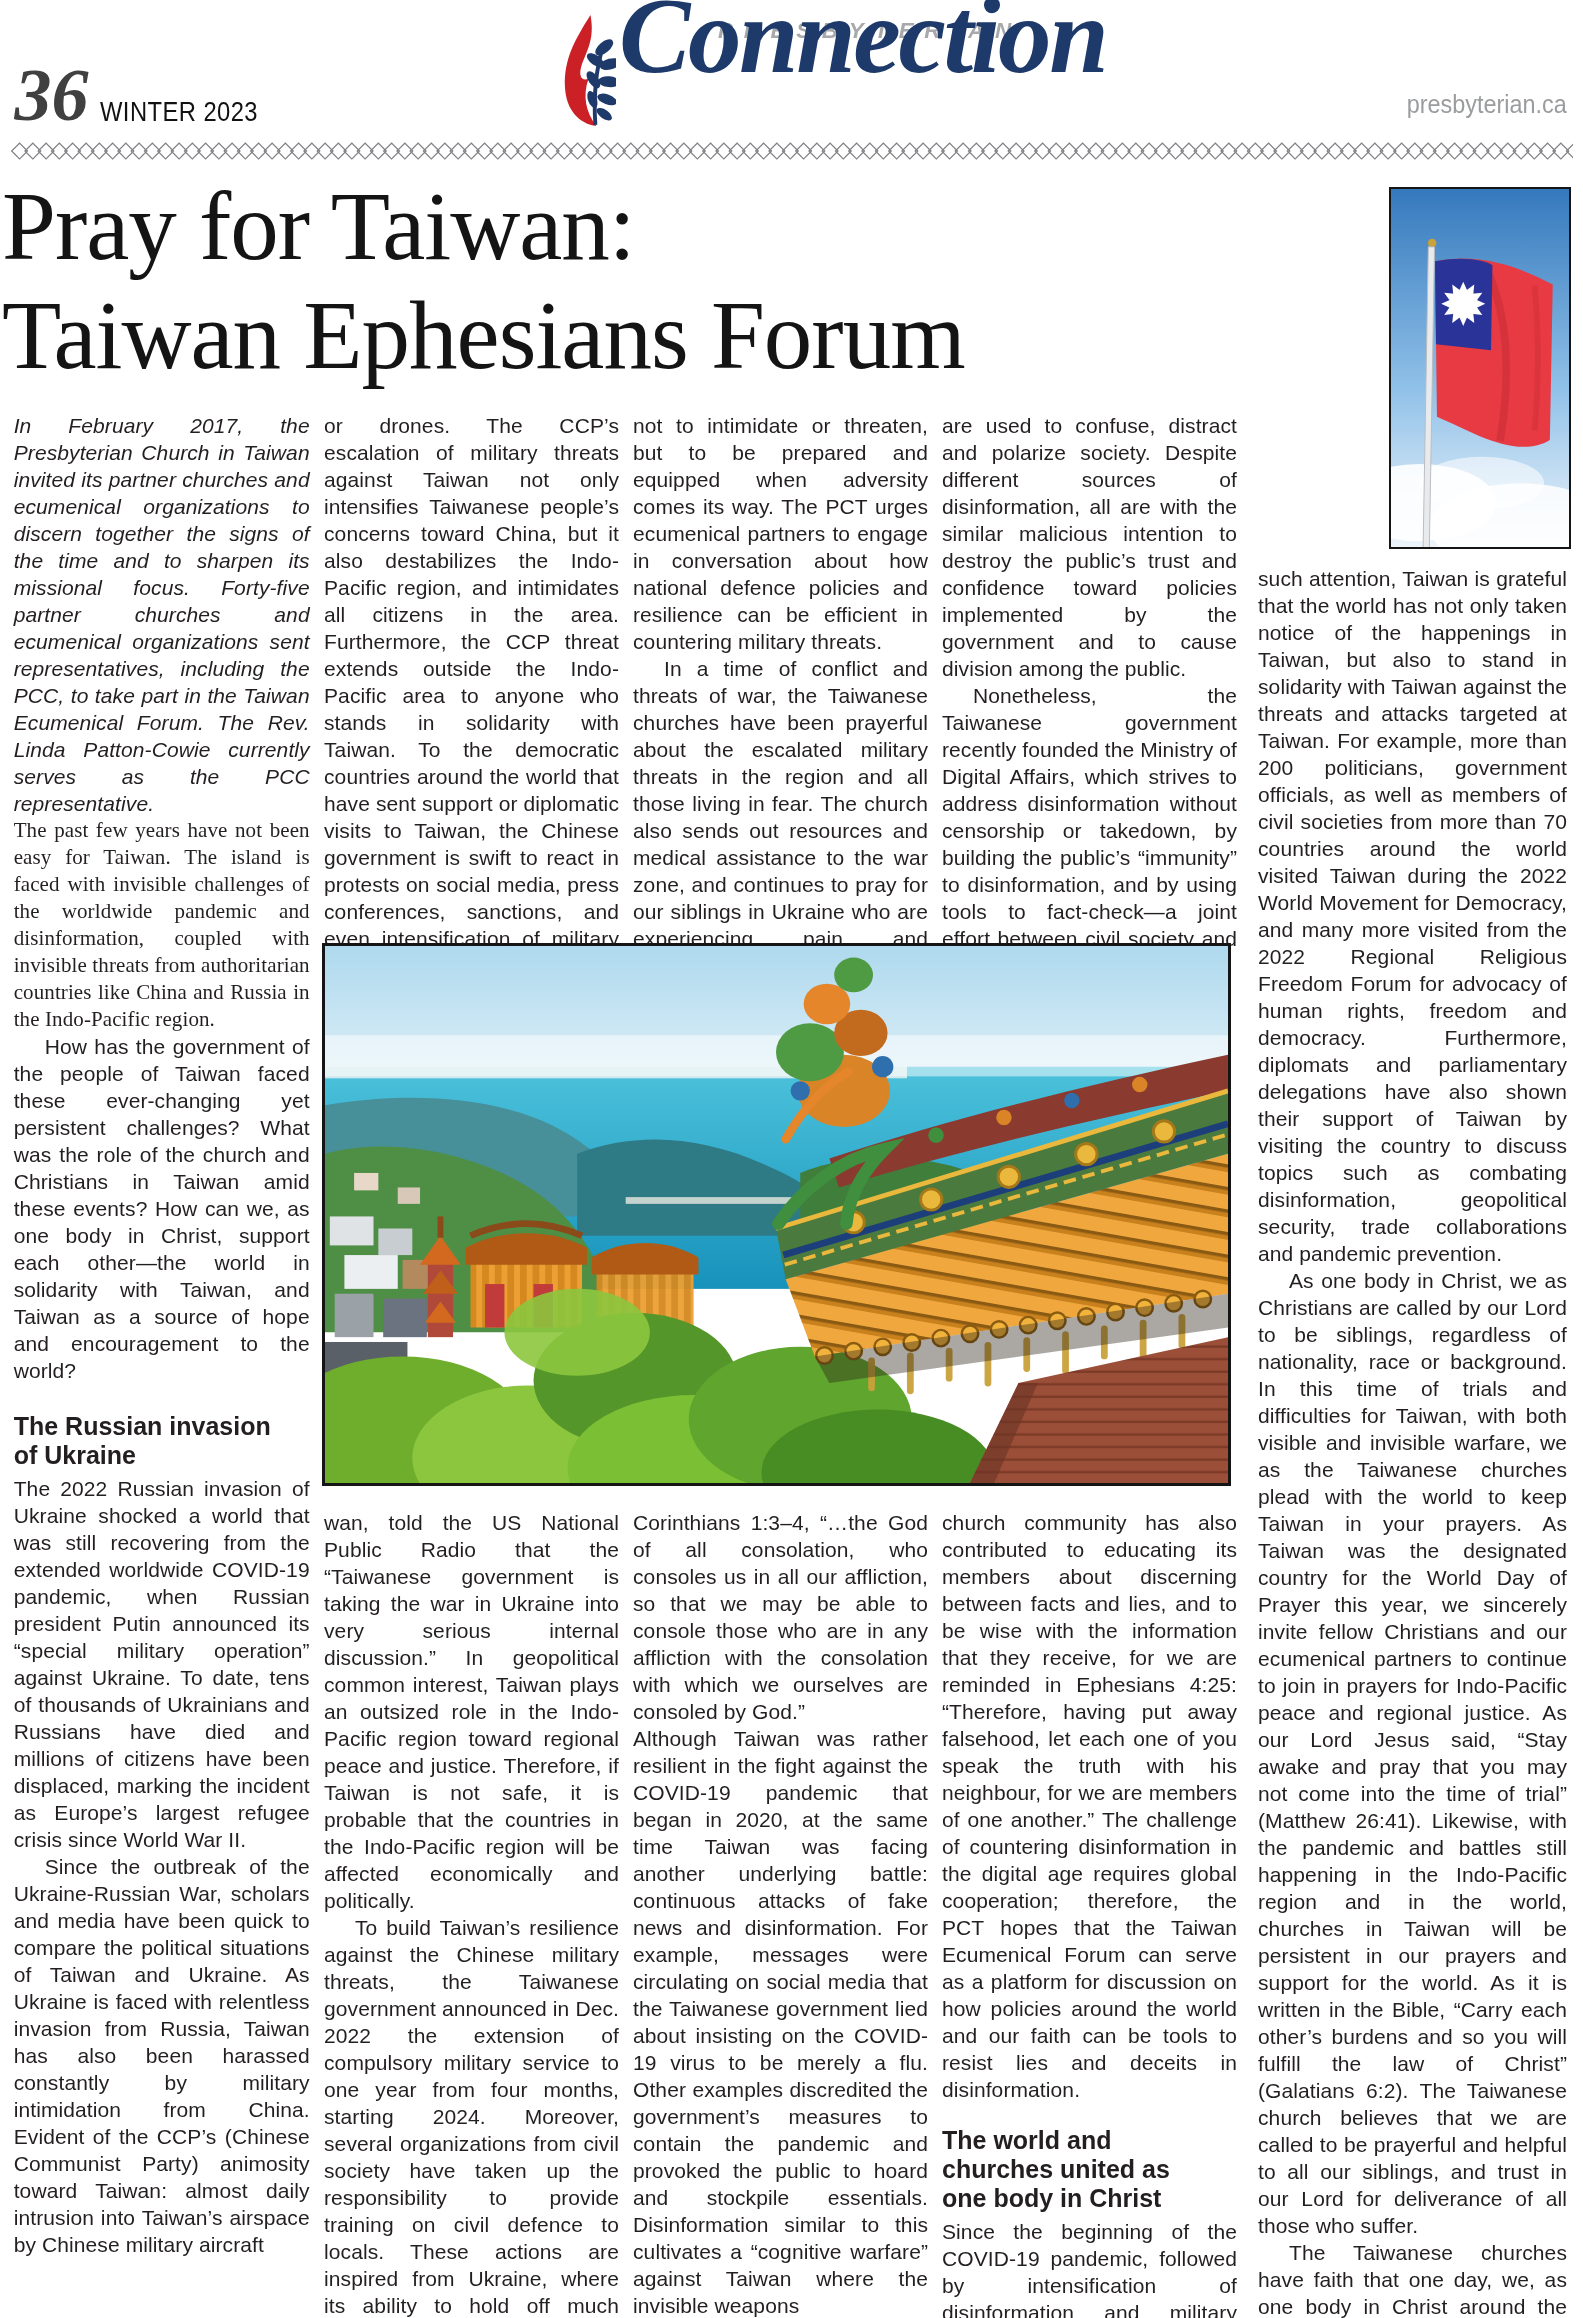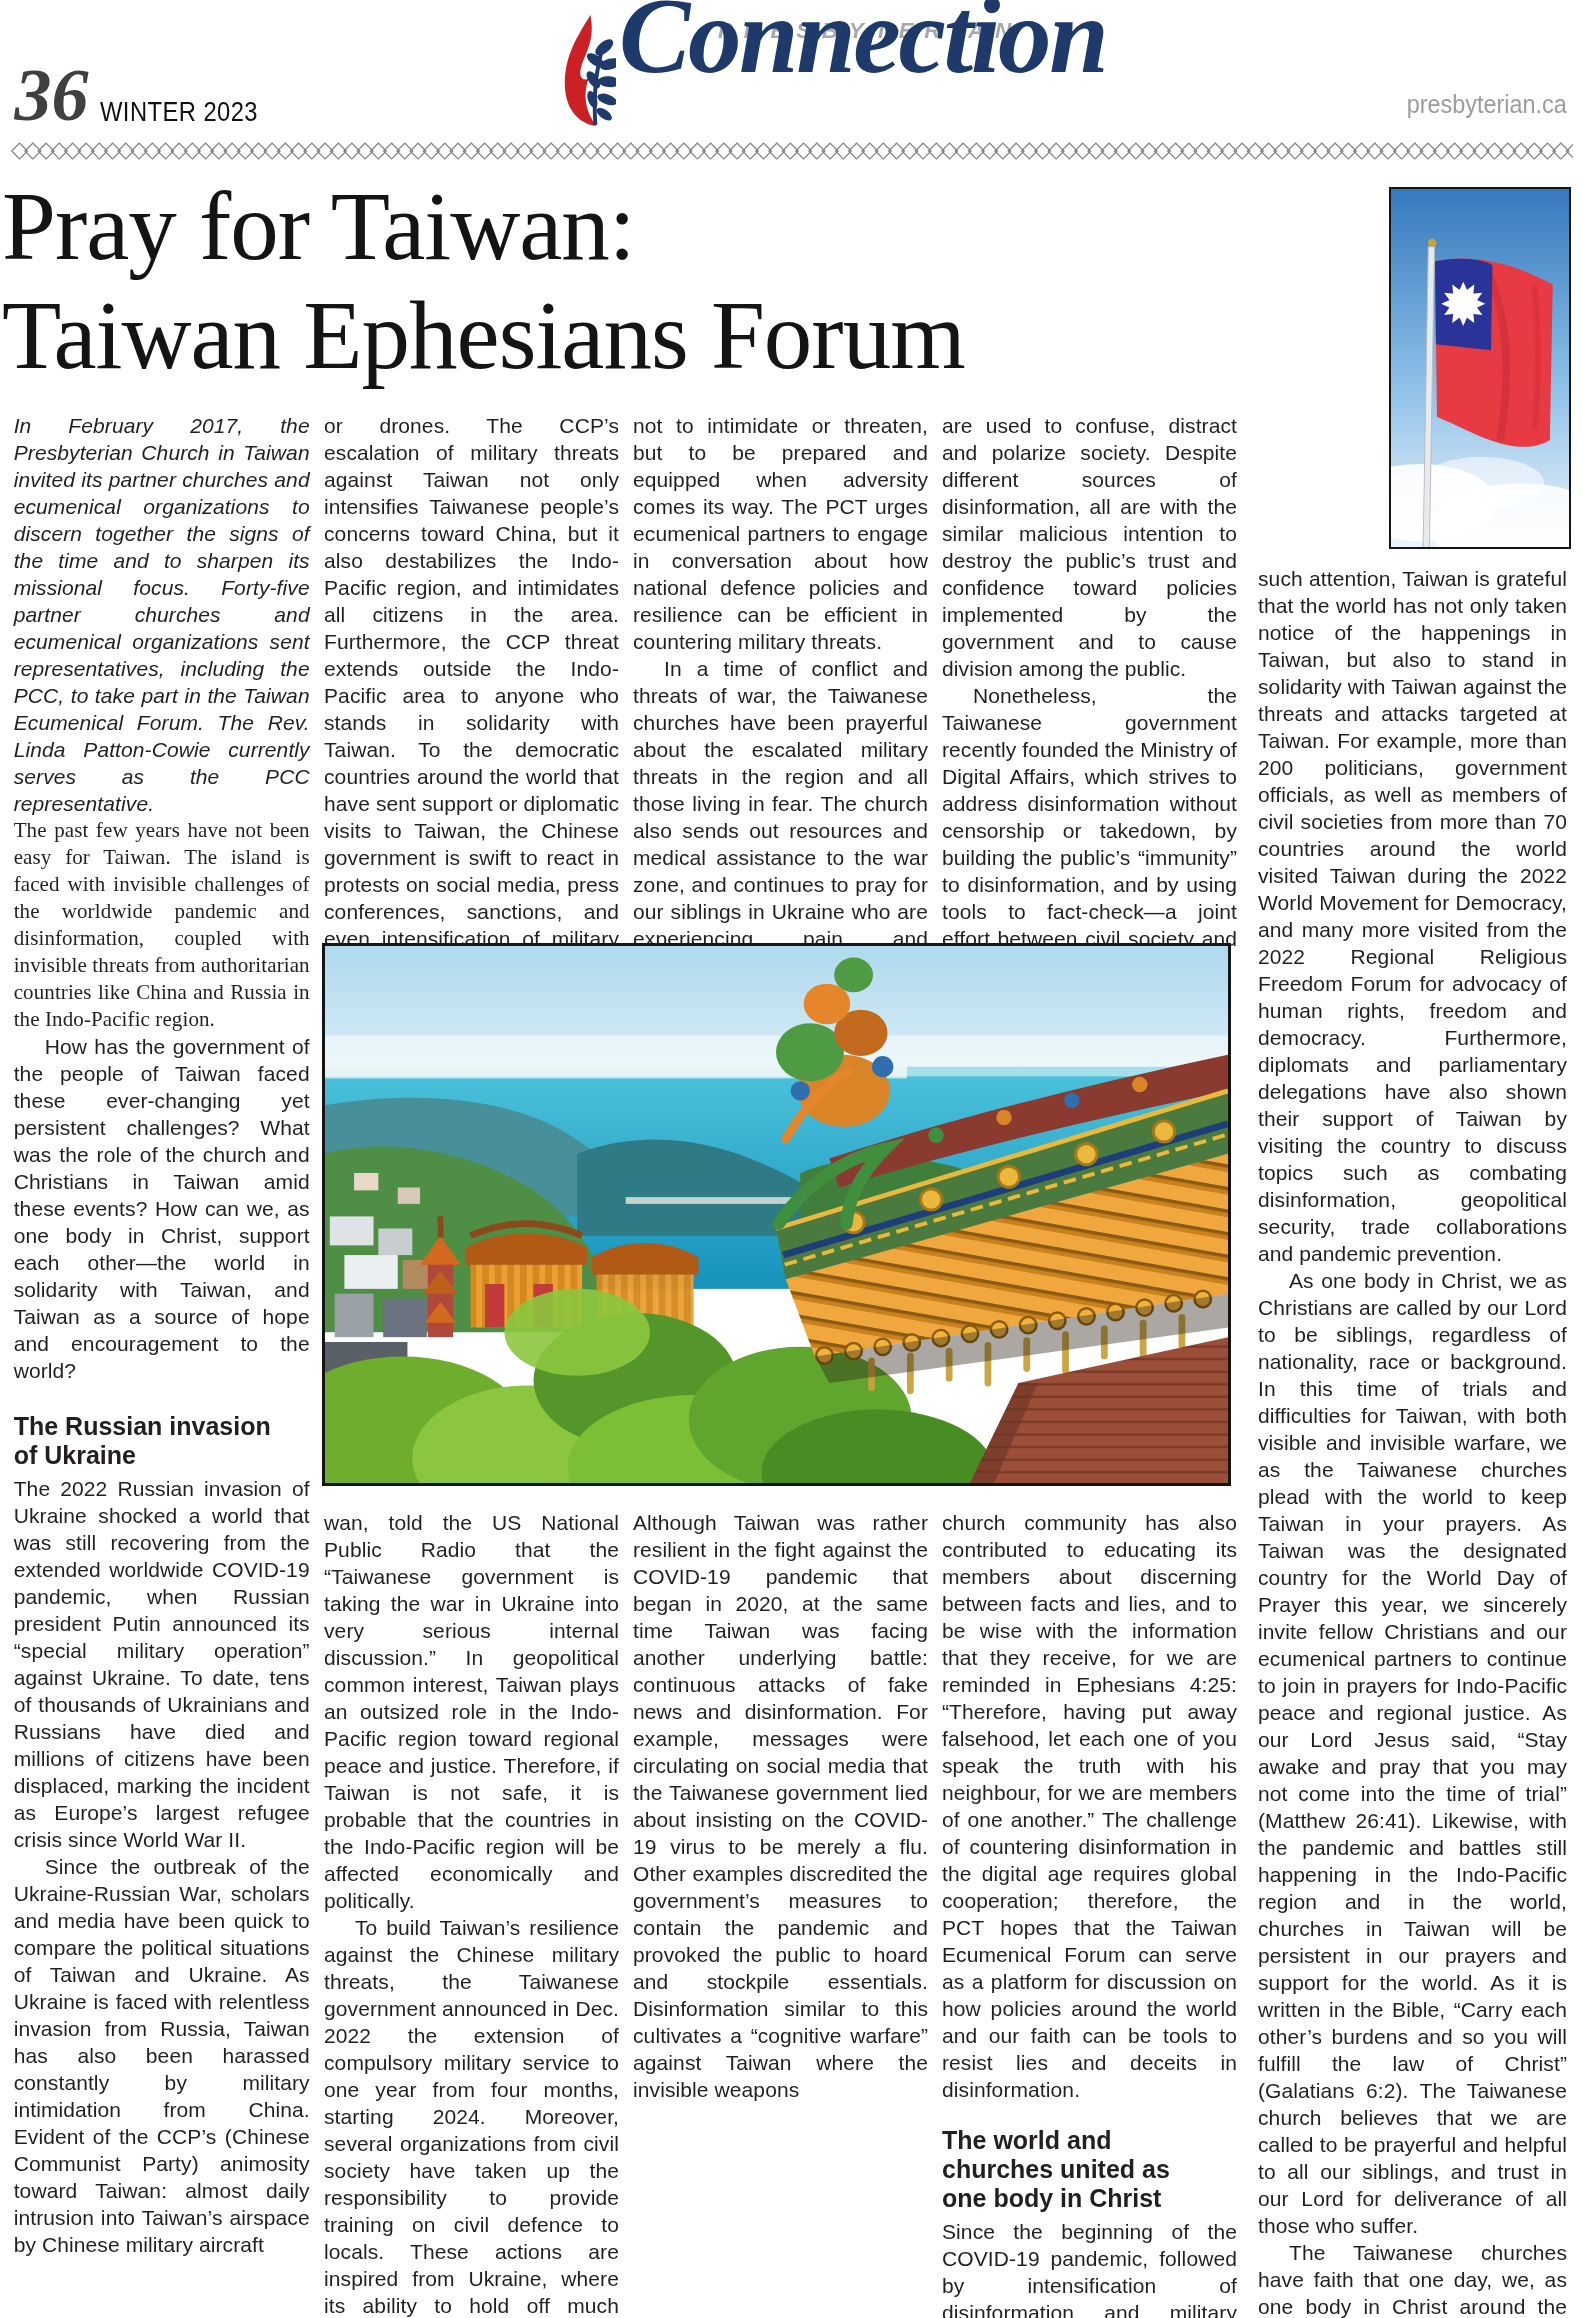--- a/index.html
+++ b/index.html
@@ -291,20 +291,21 @@
       <path d="M1430,905 L1862,810 L1862,1112 L1330,1112 Z" fill="url(#bricks)"></path>
       <path d="M1330,1112 L1430,905 L1470,905 L1380,1112 Z" fill="#6b3424" opacity=".6"></path>
     </svg>
   </div>
 
   <div class="col" id="col2bot">
     <p>wan, told the US National Public Radio that the “Taiwanese government is taking the war in Ukraine into very serious internal discussion.” In geopolitical common interest, Taiwan plays an outsized role in the Indo-Pacific region toward regional peace and justice. Therefore, if Taiwan is not safe, it is probable that the countries in the Indo-Pacific region will be affected economically and politically.</p>
     <p class="ind">To build Taiwan’s resilience against the Chinese military threats, the Taiwanese government announced in Dec. 2022 the extension of compulsory military service to one year from four months, starting 2024. Moreover, several organizations from civil society have taken up the responsibility to provide training on civil defence to locals. These actions are inspired from Ukraine, where its ability to hold off much larger Russian forces enables the international community time to render assistance; therefore, the move to further defend Taiwan is</p>
   </div>
   <div class="col" id="col3bot">
+    <p>Corinthians 1:3–4, “…the God of all consolation, who consoles us in all our affliction, so that we may be able to console those who are in any affliction with the consolation with which we ourselves are consoled by God.”</p>
     <p>Although Taiwan was rather resilient in the fight against the COVID-19 pandemic that began in 2020, at the same time Taiwan was facing another underlying battle: continuous attacks of fake news and disinformation. For example, messages were circulating on social media that the Taiwanese government lied about insisting on the COVID-19 virus to be merely a flu. Other examples discredited the government’s measures to contain the pandemic and provoked the public to hoard and stockpile essentials. Disinformation similar to this cultivates a “cognitive warfare” against Taiwan where the invisible weapons</p>
   </div>
   <div class="col" id="col4bot">
     <p>church community has also contributed to educating its members about discerning between facts and lies, and to be wise with the information that they receive, for we are reminded in Ephesians 4:25: “Therefore, having put away falsehood, let each one of you speak the truth with his neighbour, for we are members of one another.” The challenge of countering disinformation in the digital age requires global cooperation; therefore, the PCT hopes that the Taiwan Ecumenical Forum can serve as a platform for discussion on how policies around the world and our faith can be tools to resist lies and deceits in disinformation.</p>
     <div class="colhead">The world and
 churches united as
 one body in Christ</div>
     <p>Since the beginning of the COVID-19 pandemic, followed by intensification of disinformation and military intimidation from the CCP, Taiwan has received a surge of international attention. With</p>
   </div>
 

